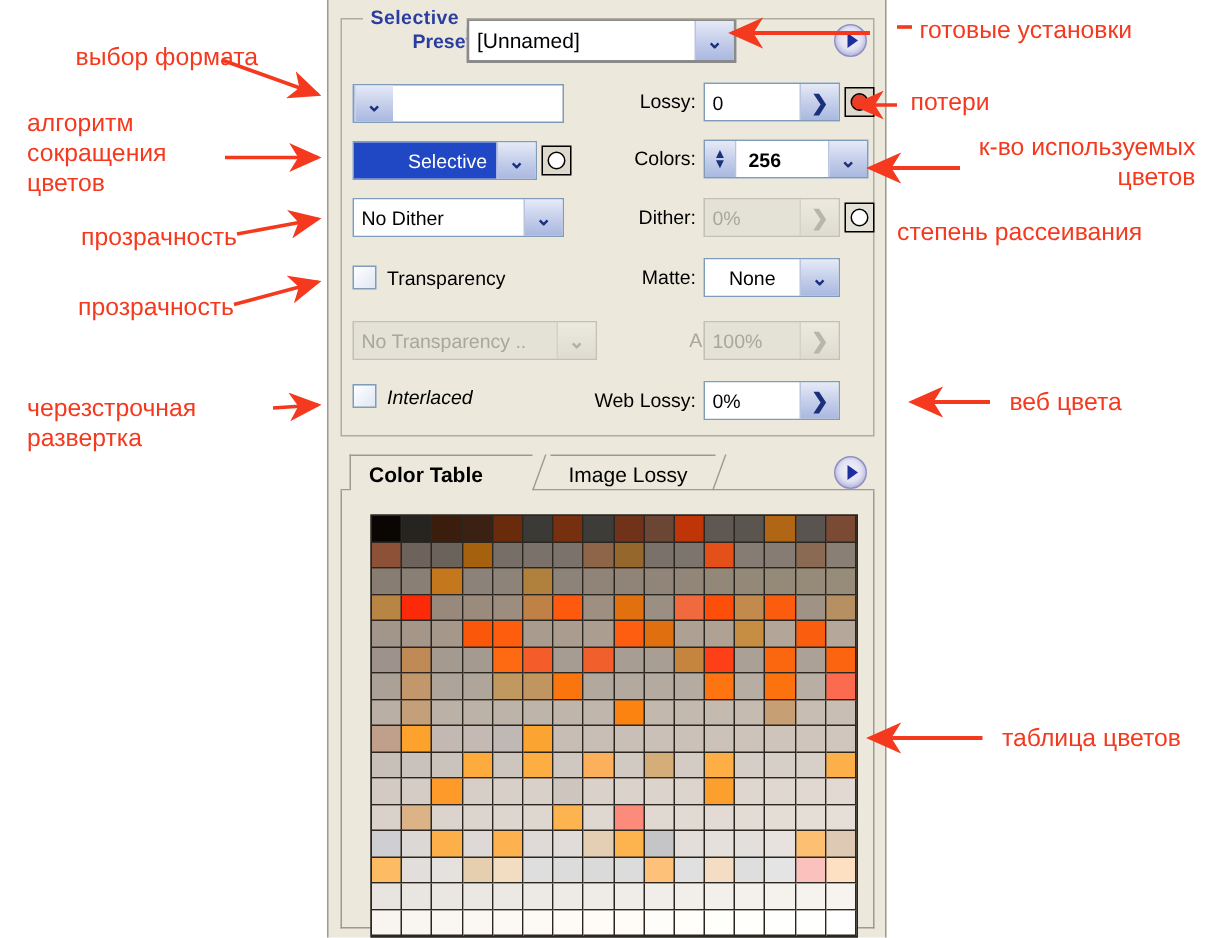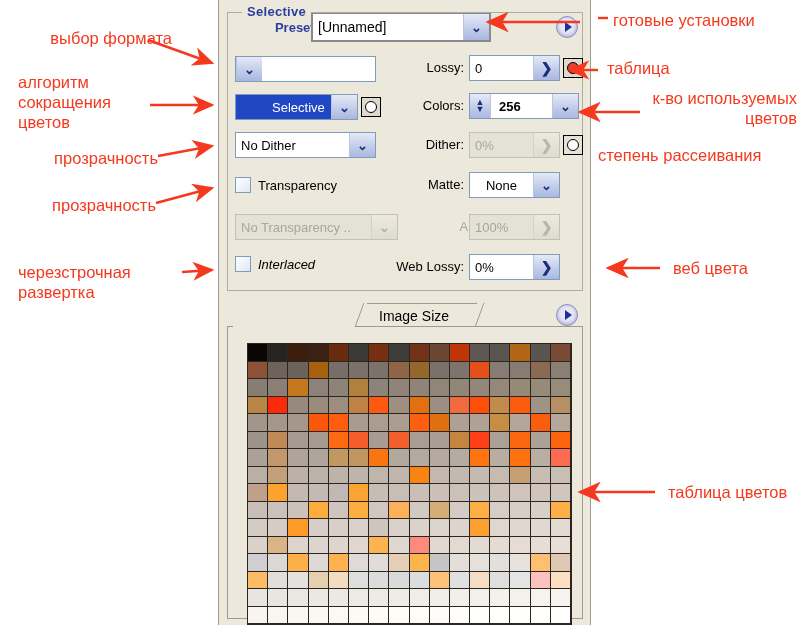--- a/index.html
+++ b/index.html
@@ -317,23 +317,26 @@
   </div>
 
   <div class="fld-label" style="left:160px;top:259px;width:85px;">Web Lossy:</div>
   <div class="combo" style="left:250px;top:254px;width:91px;">
     <span class="txt">0%</span>
     <span class="chev">❯</span>
   </div>
 
   <div id="ct-panel">
     <div class="tabs-row">
+      <div class="tab active" style="left:6px;width:122px;border-left:1px solid #9d9a90;border-top:1px solid #9d9a90;">
+        <span>Color Table</span>
+      </div>
       <div class="tab-sep" style="left:132px;top:0;height:24px;"></div>
       <div class="tab" style="left:140px;width:110px;border-top:1px solid #9d9a90;">
-        <span>Image Size</span>
+        <span>Image Lossy</span>
       </div>
       <div class="tab-sep" style="left:252px;top:0;height:24px;"></div>
     </div>
     <div class="tab-underline" style="left:128px;width:228px;"></div>
     <div class="tab-underline" style="left:0;width:6px;"></div>
 
     <div class="flyout" style="left:329px;top:1px;">
       <i></i>
     </div>
 
@@ -630,21 +633,21 @@
 
 <div class="anno r" style="left:10px;top:148px;width:148px;">прозрачность</div>
 
 <div class="anno r" style="left:10px;top:195px;width:146px;">прозрачность</div>
 
 <div class="anno" style="left:18px;top:262px;">черезстрочная
 развертка</div>
 
 <div class="anno" style="left:613px;top:10px;">готовые установки</div>
 
-<div class="anno" style="left:607px;top:58px;">таблица</div>
+<div class="anno" style="left:607px;top:58px;">потери</div>
 
 <div class="anno r" style="left:600px;top:88px;width:197px;">к-во используемых
 цветов</div>
 
 <div class="anno" style="left:598px;top:145px;">степень рассеивания</div>
 
 <div class="anno" style="left:673px;top:258px;">веб цвета</div>
 
 <div class="anno" style="left:668px;top:482px;">таблица цветов</div>
 

